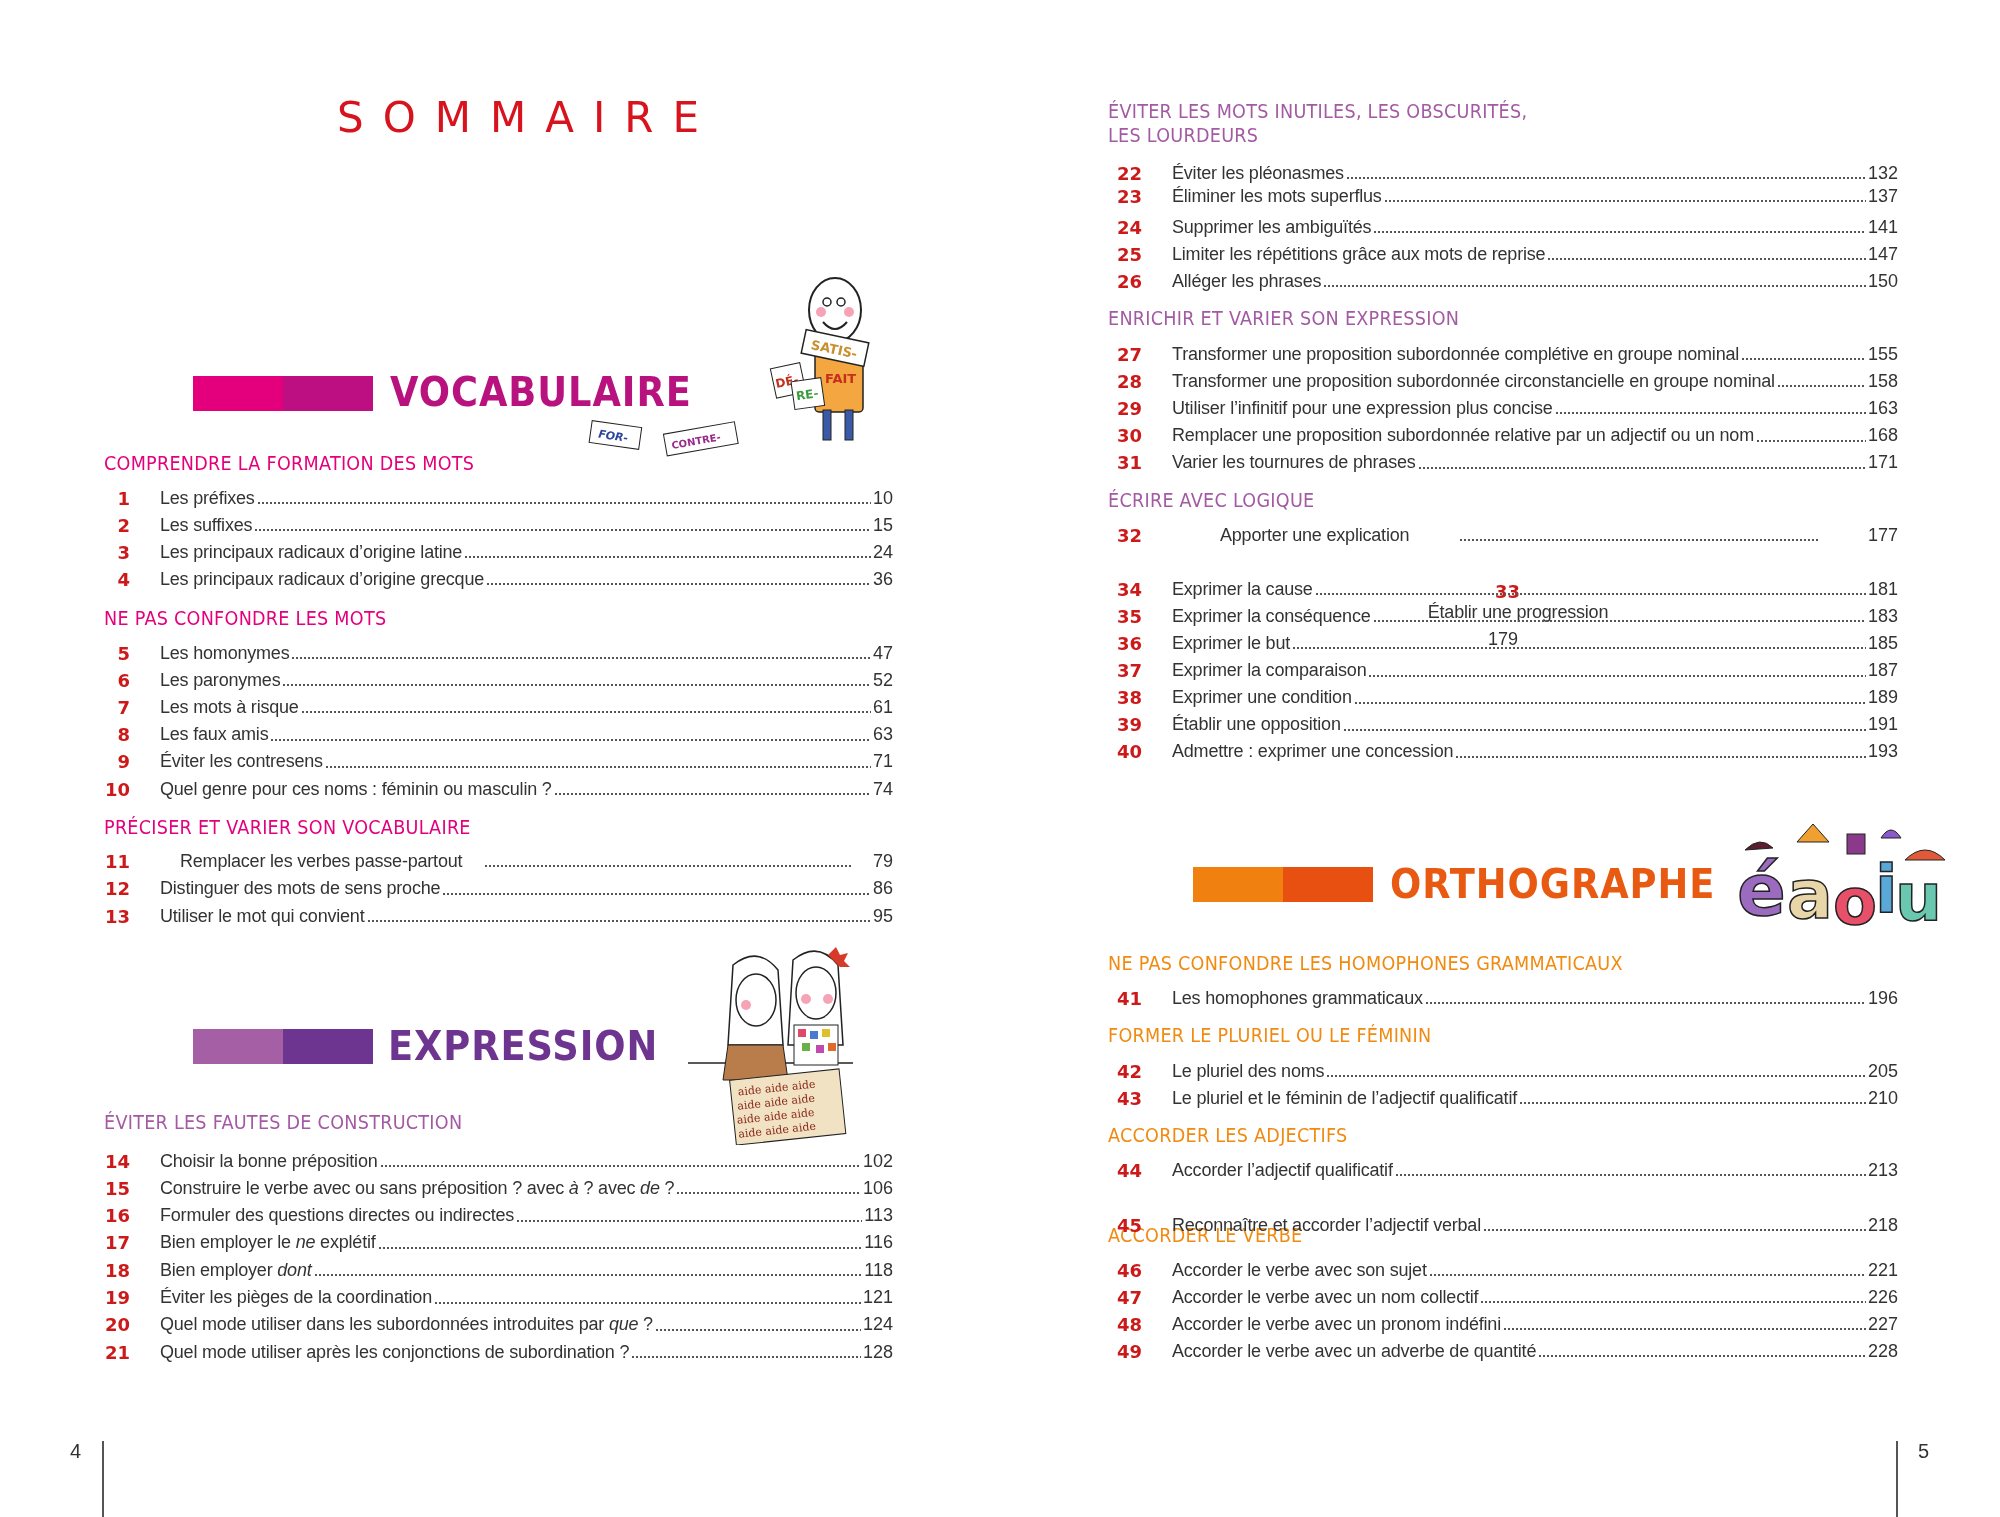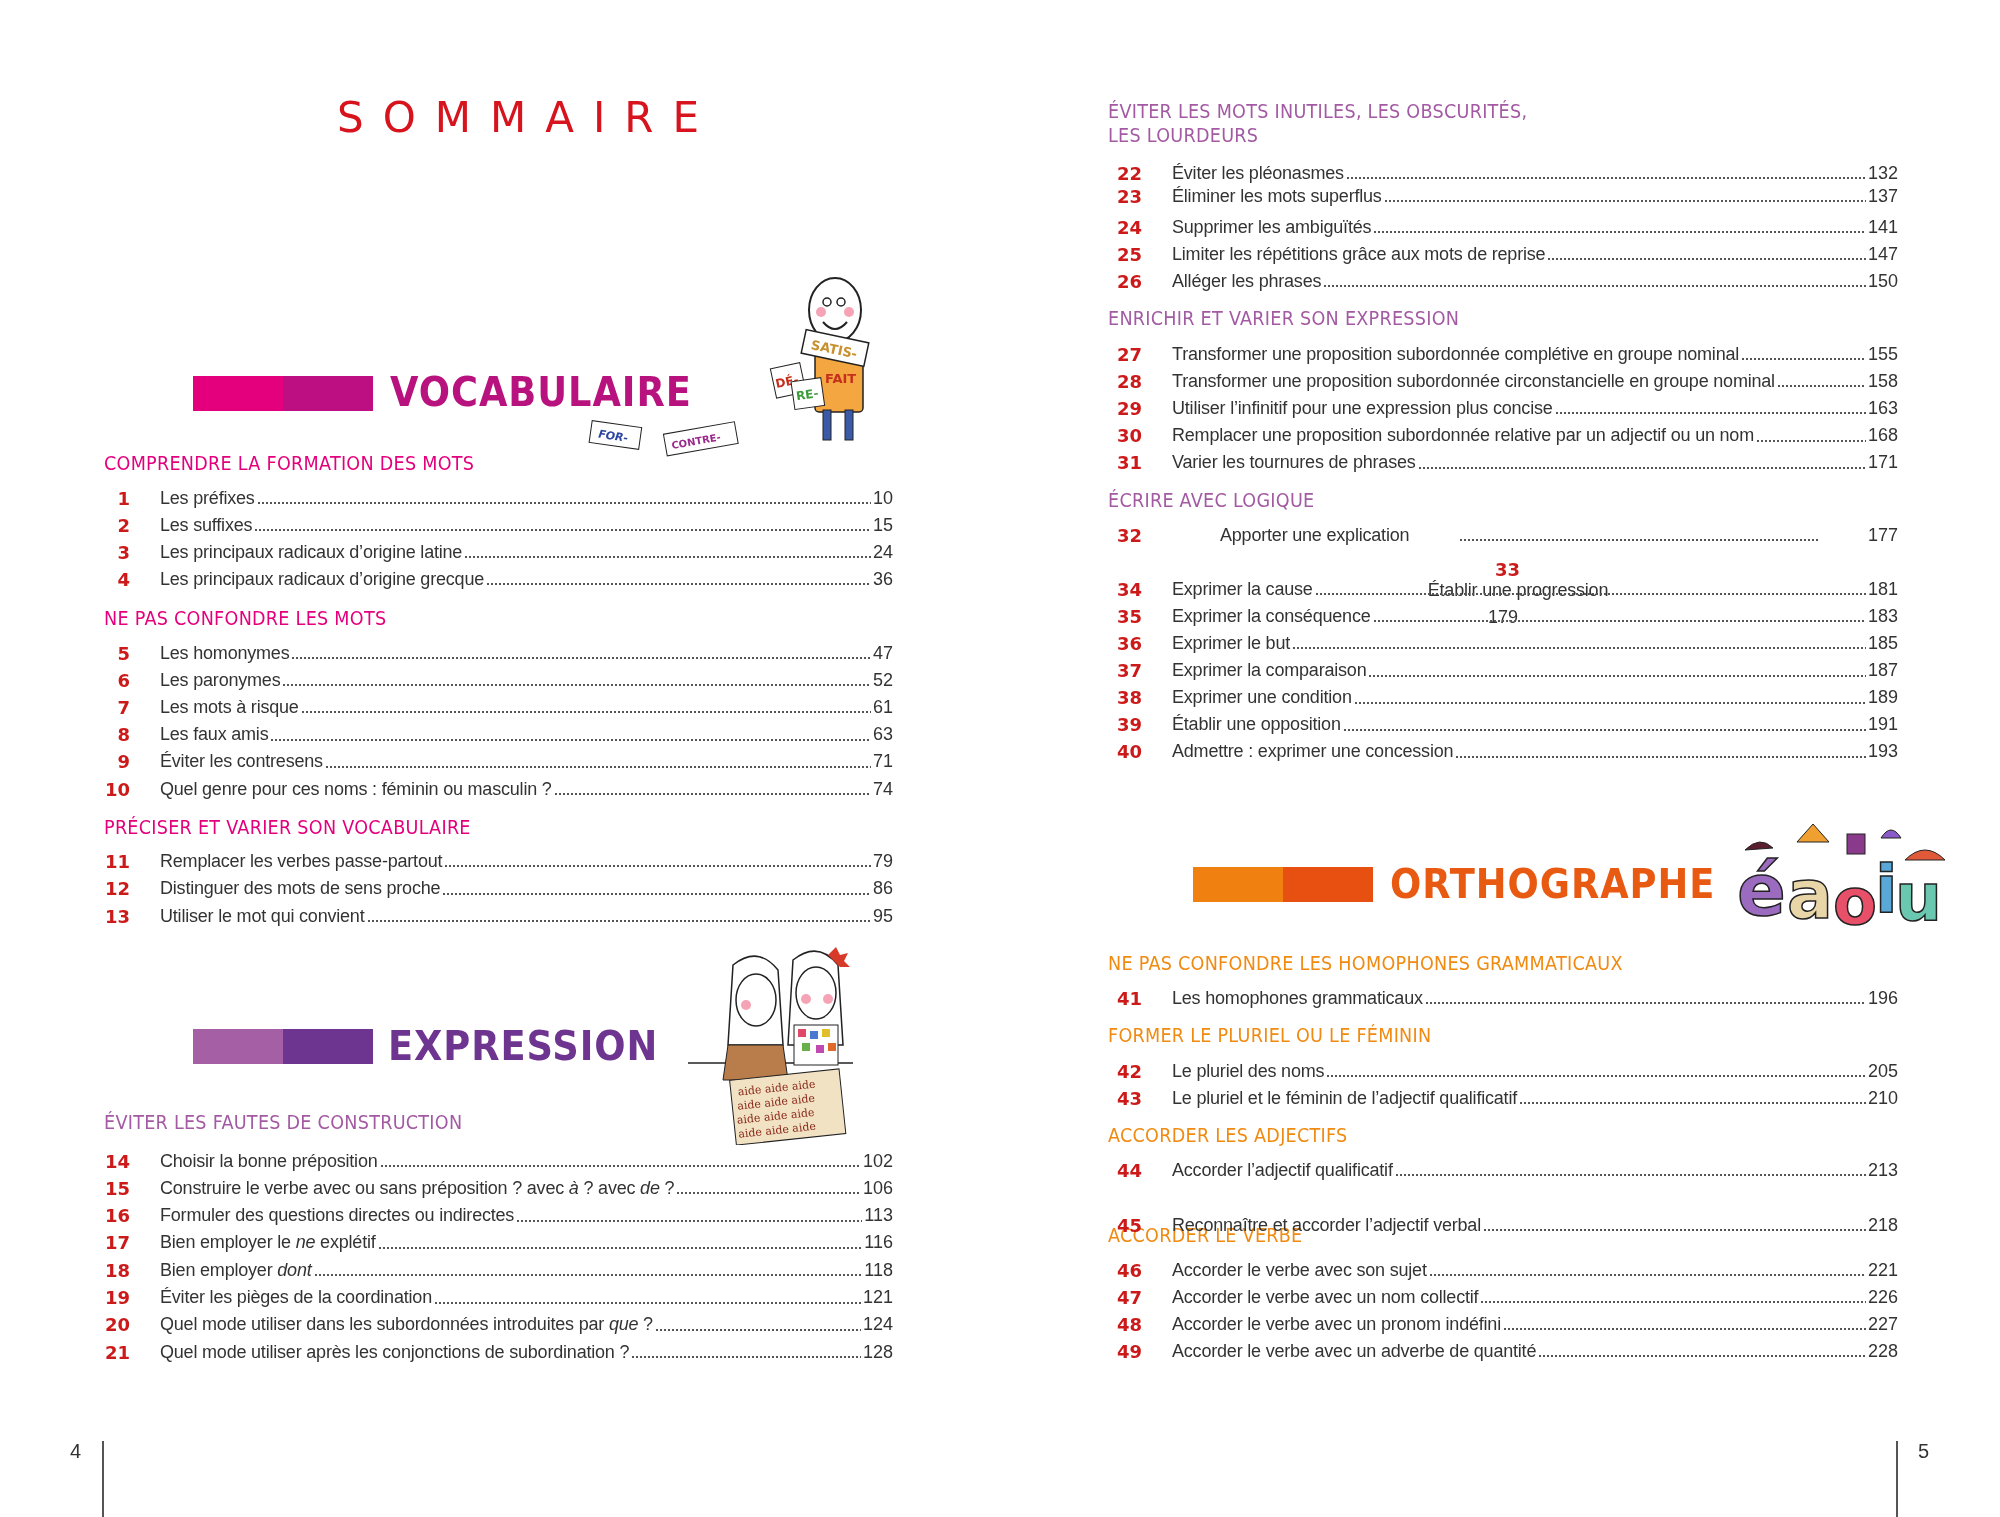--- a/index.html
+++ b/index.html
@@ -22,21 +22,21 @@
   .row .num { width: 34px; text-align: right; font-family: "DejaVu Sans", sans-serif; font-weight: bold;
               font-size: 18px; color: #cc1a1a; flex: none; }
   .row .ttl { margin-left: 30px; font-size: 18px; color: #333; white-space: nowrap; flex: none;
               letter-spacing: -0.2px; }
   .row .ttl i { font-style: italic; }
   .row .dots { flex: 1 1 auto; margin: 0 2px; height: 2px; align-self: flex-end; margin-bottom: 6px;
                background-image: radial-gradient(circle, #555 0.8px, transparent 1px);
                background-size: 4px 2px; background-repeat: repeat-x; }
   .row .pg { font-size: 18px; color: #333; flex: none; }
   .left-row { left: 96px; width: 797px; }
-  .right-row { left: 1108px; width: 790px; justify-content: center; }
+  .right-row { left: 1108px; width: 790px; }
   .vline { position: absolute; width: 2px; background: #555; }
   .folio { position: absolute; font-size: 20px; color: #333; }
   .illus { position: absolute; }
 </style>
 </head>
 <body>
 
 <div id="title" class="abs">SOMMAIRE</div>
 
 <div class="bar" style="left:193px;top:376px;width:180px;">
@@ -203,21 +203,21 @@
       <span class="ttl">Éviter les contresens</span>
       <span class="dots"></span>
       <span class="pg">71</span>
     </div>
     <div class="row left-row" style="top: 777px;">
       <span class="num">10</span>
       <span class="ttl">Quel genre pour ces noms : féminin ou masculin ?</span>
       <span class="dots"></span>
       <span class="pg">74</span>
     </div>
-    <div class="row left-row" style="top: 849px;">
+    <div class="row left-row" style="top: 849px; gap: 20px;">
       <span class="num">11</span>
       <span class="ttl">Remplacer les verbes passe-partout</span>
       <span class="dots"></span>
       <span class="pg">79</span>
     </div>
     <div class="row left-row" style="top: 876.5px;">
       <span class="num">12</span>
       <span class="ttl">Distinguer des mots de sens proche</span>
       <span class="dots"></span>
       <span class="pg">86</span>

